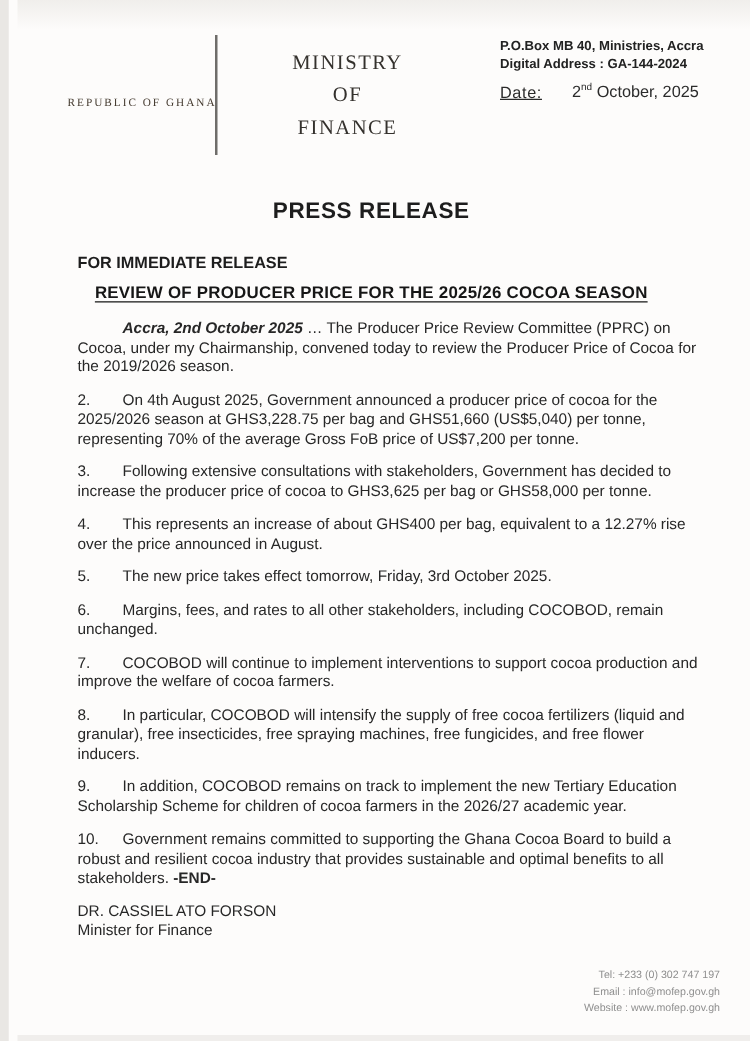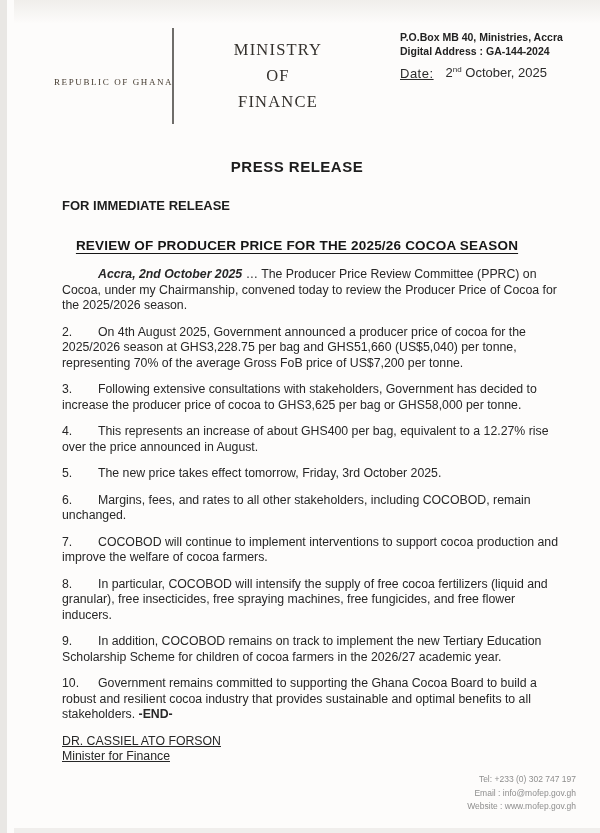--- a/index.html
+++ b/index.html
@@ -33,45 +33,45 @@
   .ministry-name{
     font-family:"Liberation Serif",serif;font-size:16.5px;letter-spacing:1.2px;
     color:#34312d;text-align:center;line-height:26px;margin-bottom:10px;min-width:96px;margin-left:48px;
   }
   .ministry-name span{display:block;}
 
   .ref-block{width:175px;margin-right:-15px;padding-top:2px;}
   .addr-bold{font-size:10.5px;font-weight:bold;color:#222;line-height:1.35;}
   .ref-notes{margin-top:11px;font-size:7.5px;color:#5a5a5a;line-height:1.65;}
   .date-line{margin-top:7px;font-size:13px;color:#2b2b2b;}
-  .date-label{letter-spacing:0.5px;margin-right:12px;text-decoration:underline;}
+  .date-label{letter-spacing:0.5px;margin-right:24px;text-decoration:underline;}
   .date-sup{font-size:8px;vertical-align:super;}
 
   
   .press-release{
-    text-align:center;font-weight:bold;font-size:15px;letter-spacing:0.5px;
+    text-align:center;font-weight:bold;font-size:18px;letter-spacing:0.5px;
     color:#1d1d1d;margin-top:24px;padding-right:28px;
   }
   .immediate{
     text-align:left;font-weight:bold;font-size:13px;color:#1d1d1d;margin-top:23px;
   }
   .subject{
     text-align:center;font-weight:bold;font-size:13.5px;color:#161616;
-    margin-top:25px;padding-right:28px;letter-spacing:0.2px;
+    margin-top:9px;padding-right:28px;letter-spacing:0.2px;
     text-decoration:underline;text-underline-offset:3px;
   }
 
   
   .body-text{margin-top:14px;font-size:12.3px;line-height:15.5px;color:#272727;}
   .body-text p{margin:0 0 11px 0;}
   .intro{text-indent:36px;}
   .intro .lead{font-weight:bold;font-style:italic;}
   .pnum{display:inline-block;width:36px;}
   .signature{margin-top:10px;}
-  .sig-name,.sig-title{display:block;text-decoration:underline;}
+  .sig-name,.sig-title{display:block;}
 
   
   .footer-contacts{
     position:absolute;right:24px;bottom:20px;text-align:right;
     font-size:8.5px;line-height:1.55;color:#8e8e8e;
   }
 </style>
 </head>
 <body>
 
@@ -131,21 +131,21 @@
           <span class="date-label">Date:</span><span>2</span><span class="date-sup">nd</span><span> October, 2025</span>
         </div>
       </div>
     </div>
 
     <div class="press-release">PRESS RELEASE</div>
     <div class="immediate">FOR IMMEDIATE RELEASE</div>
     <div class="subject">REVIEW OF PRODUCER PRICE FOR THE 2025/26 COCOA SEASON</div>
 
     <div class="body-text">
-      <p class="intro"><span class="lead">Accra, 2nd October 2025</span><span> … The Producer Price Review Committee (PPRC) on Cocoa, under my Chairmanship, convened today to review the Producer Price of Cocoa for the 2025/2026 season.</span></p>
+      <p class="intro"><span class="lead">Accra, 2nd October 2025</span><span> … The Producer Price Review Committee (PPRC) on Cocoa, under my Chairmanship, convened today to review the Producer Price of Cocoa for the 2019/2026 season.</span></p>
 
       <div>
           <p><span class="pnum">2.</span>On 4th August 2025, Government announced a producer price of cocoa for the 2025/2026 season at GHS3,228.75 per bag and GHS51,660 (US$5,040) per tonne, representing 70% of the average Gross FoB price of US$7,200 per tonne.</p>
           <p><span class="pnum">3.</span>Following extensive consultations with stakeholders, Government has decided to increase the producer price of cocoa to GHS3,625 per bag or GHS58,000 per tonne.</p>
           <p><span class="pnum">4.</span>This represents an increase of about GHS400 per bag, equivalent to a 12.27% rise over the price announced in August.</p>
           <p><span class="pnum">5.</span>The new price takes effect tomorrow, Friday, 3rd October 2025.</p>
           <p><span class="pnum">6.</span>Margins, fees, and rates to all other stakeholders, including COCOBOD, remain unchanged.</p>
           <p><span class="pnum">7.</span>COCOBOD will continue to implement interventions to support cocoa production and improve the welfare of cocoa farmers.</p>
           <p><span class="pnum">8.</span>In particular, COCOBOD will intensify the supply of free cocoa fertilizers (liquid and granular), free insecticides, free spraying machines, free fungicides, and free flower inducers.</p>
           <p><span class="pnum">9.</span>In addition, COCOBOD remains on track to implement the new Tertiary Education Scholarship Scheme for children of cocoa farmers in the 2026/27 academic year.</p>

